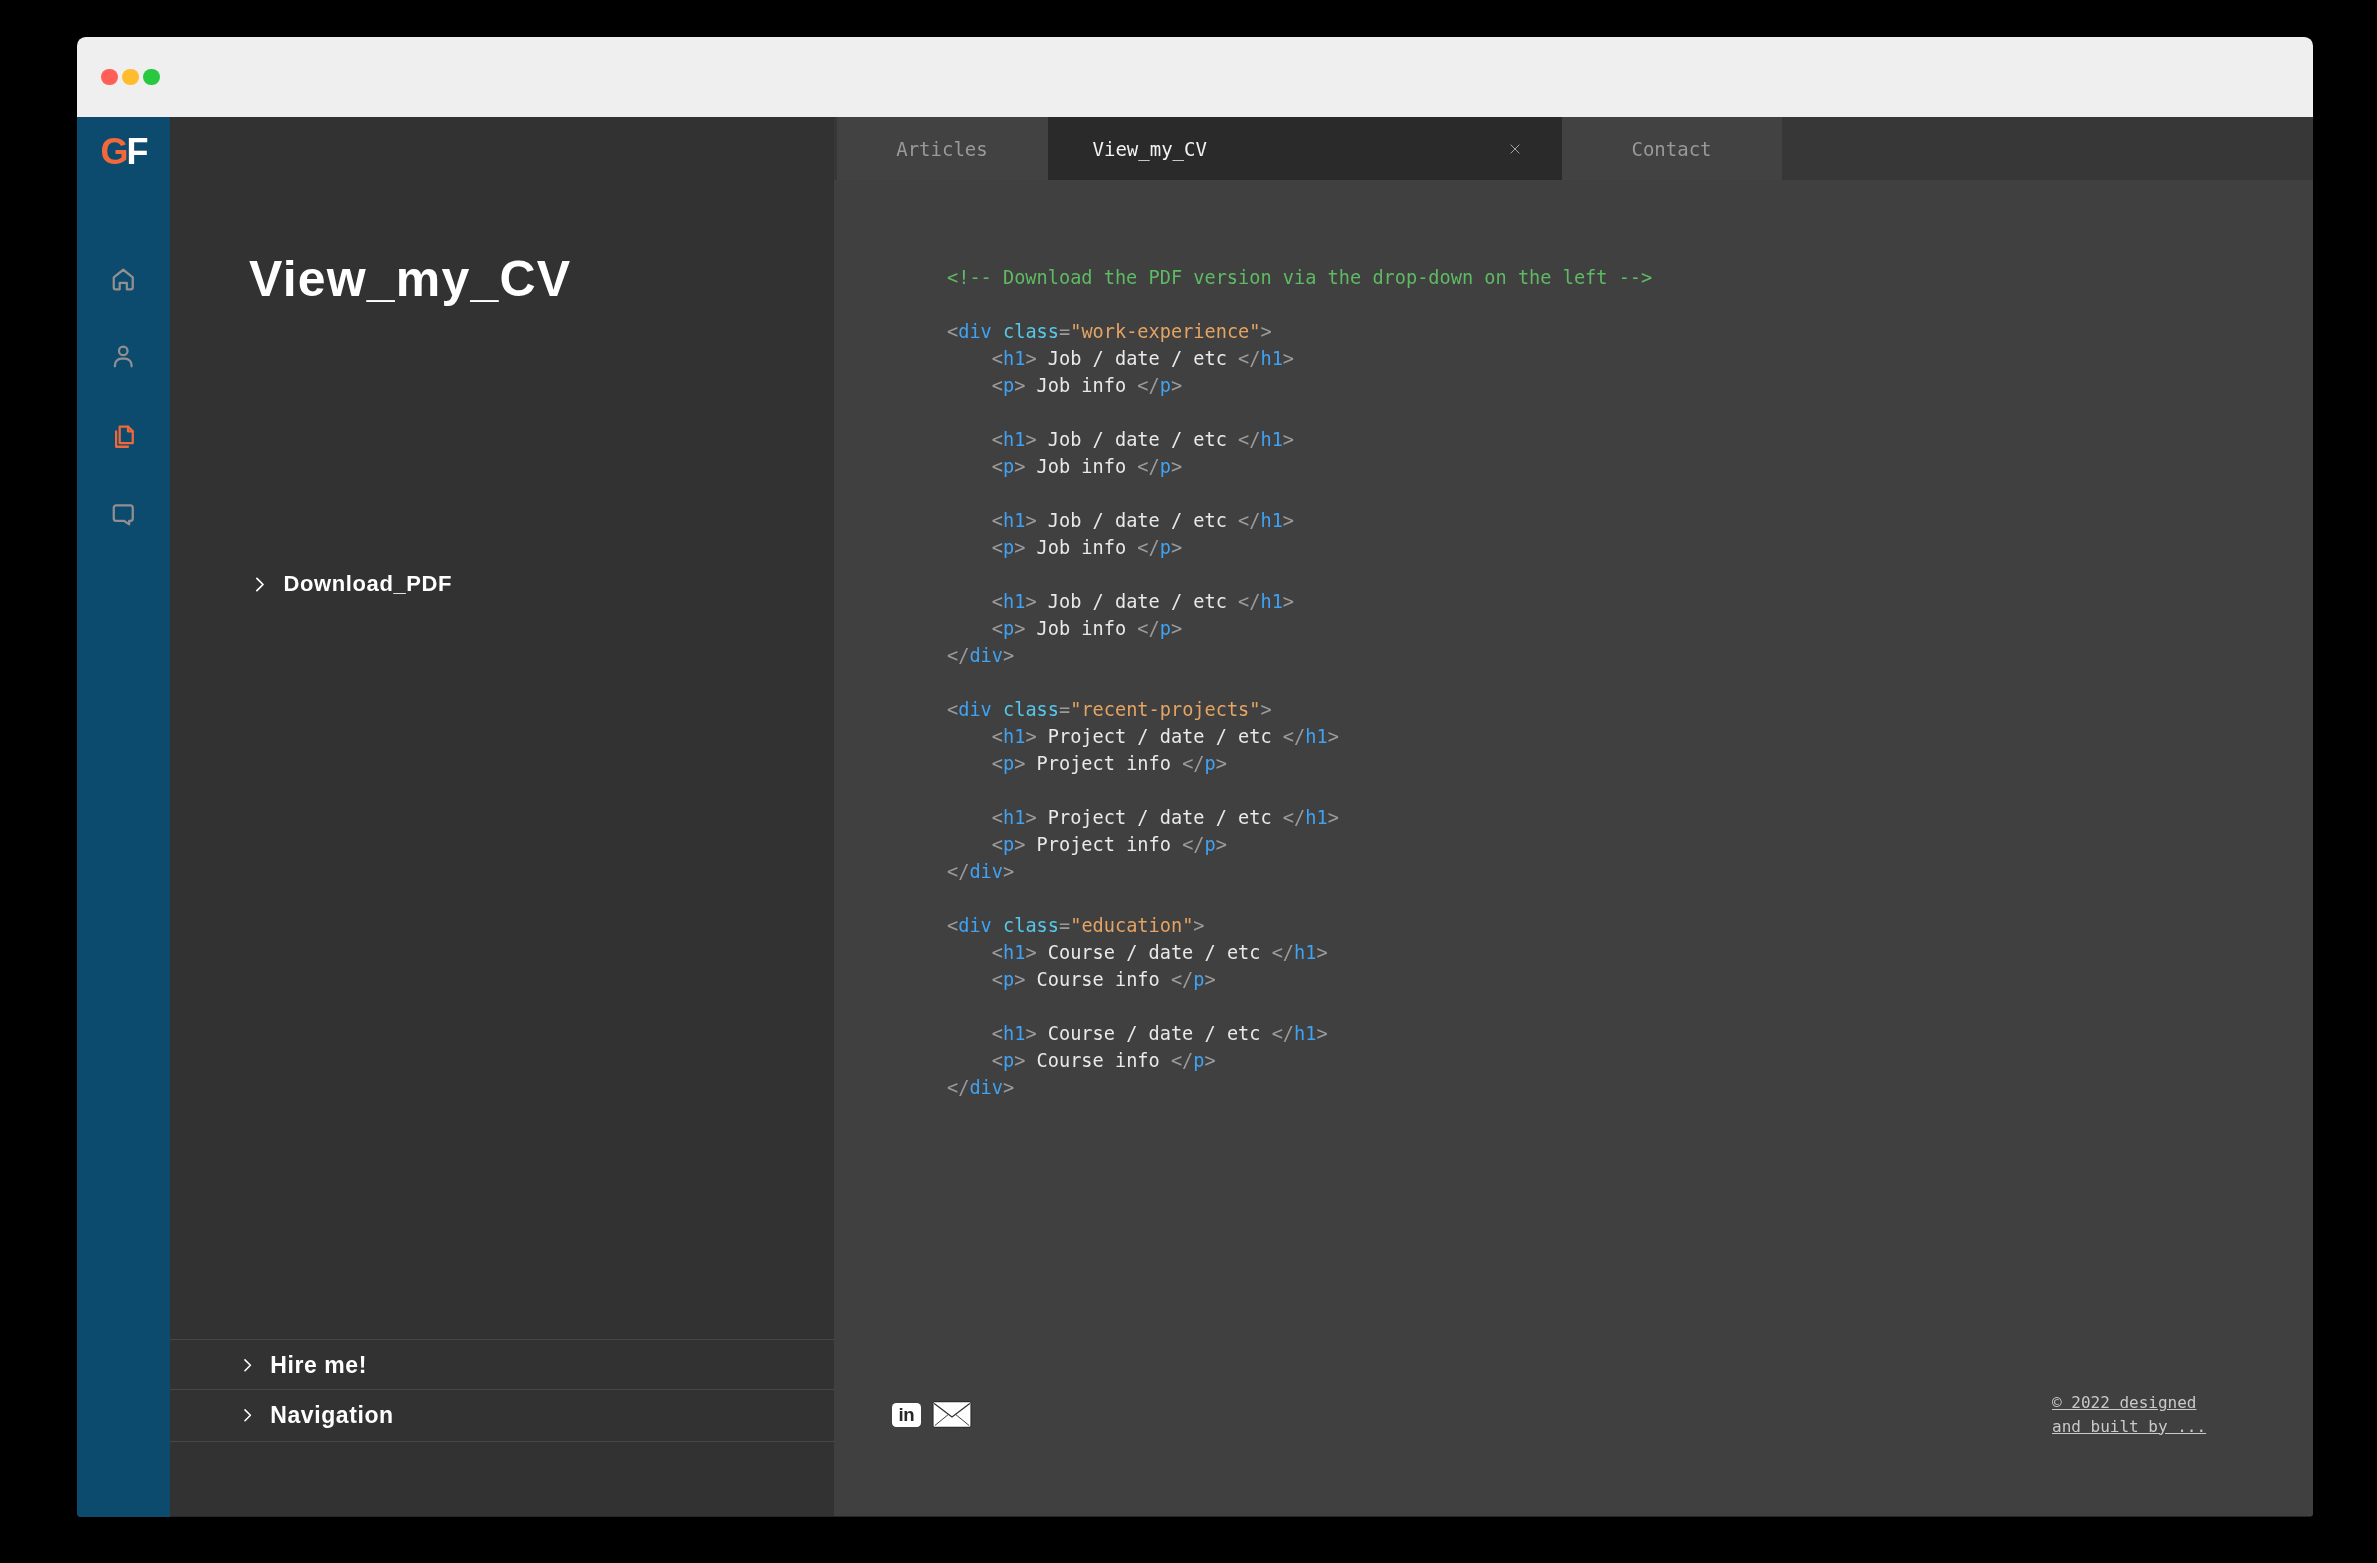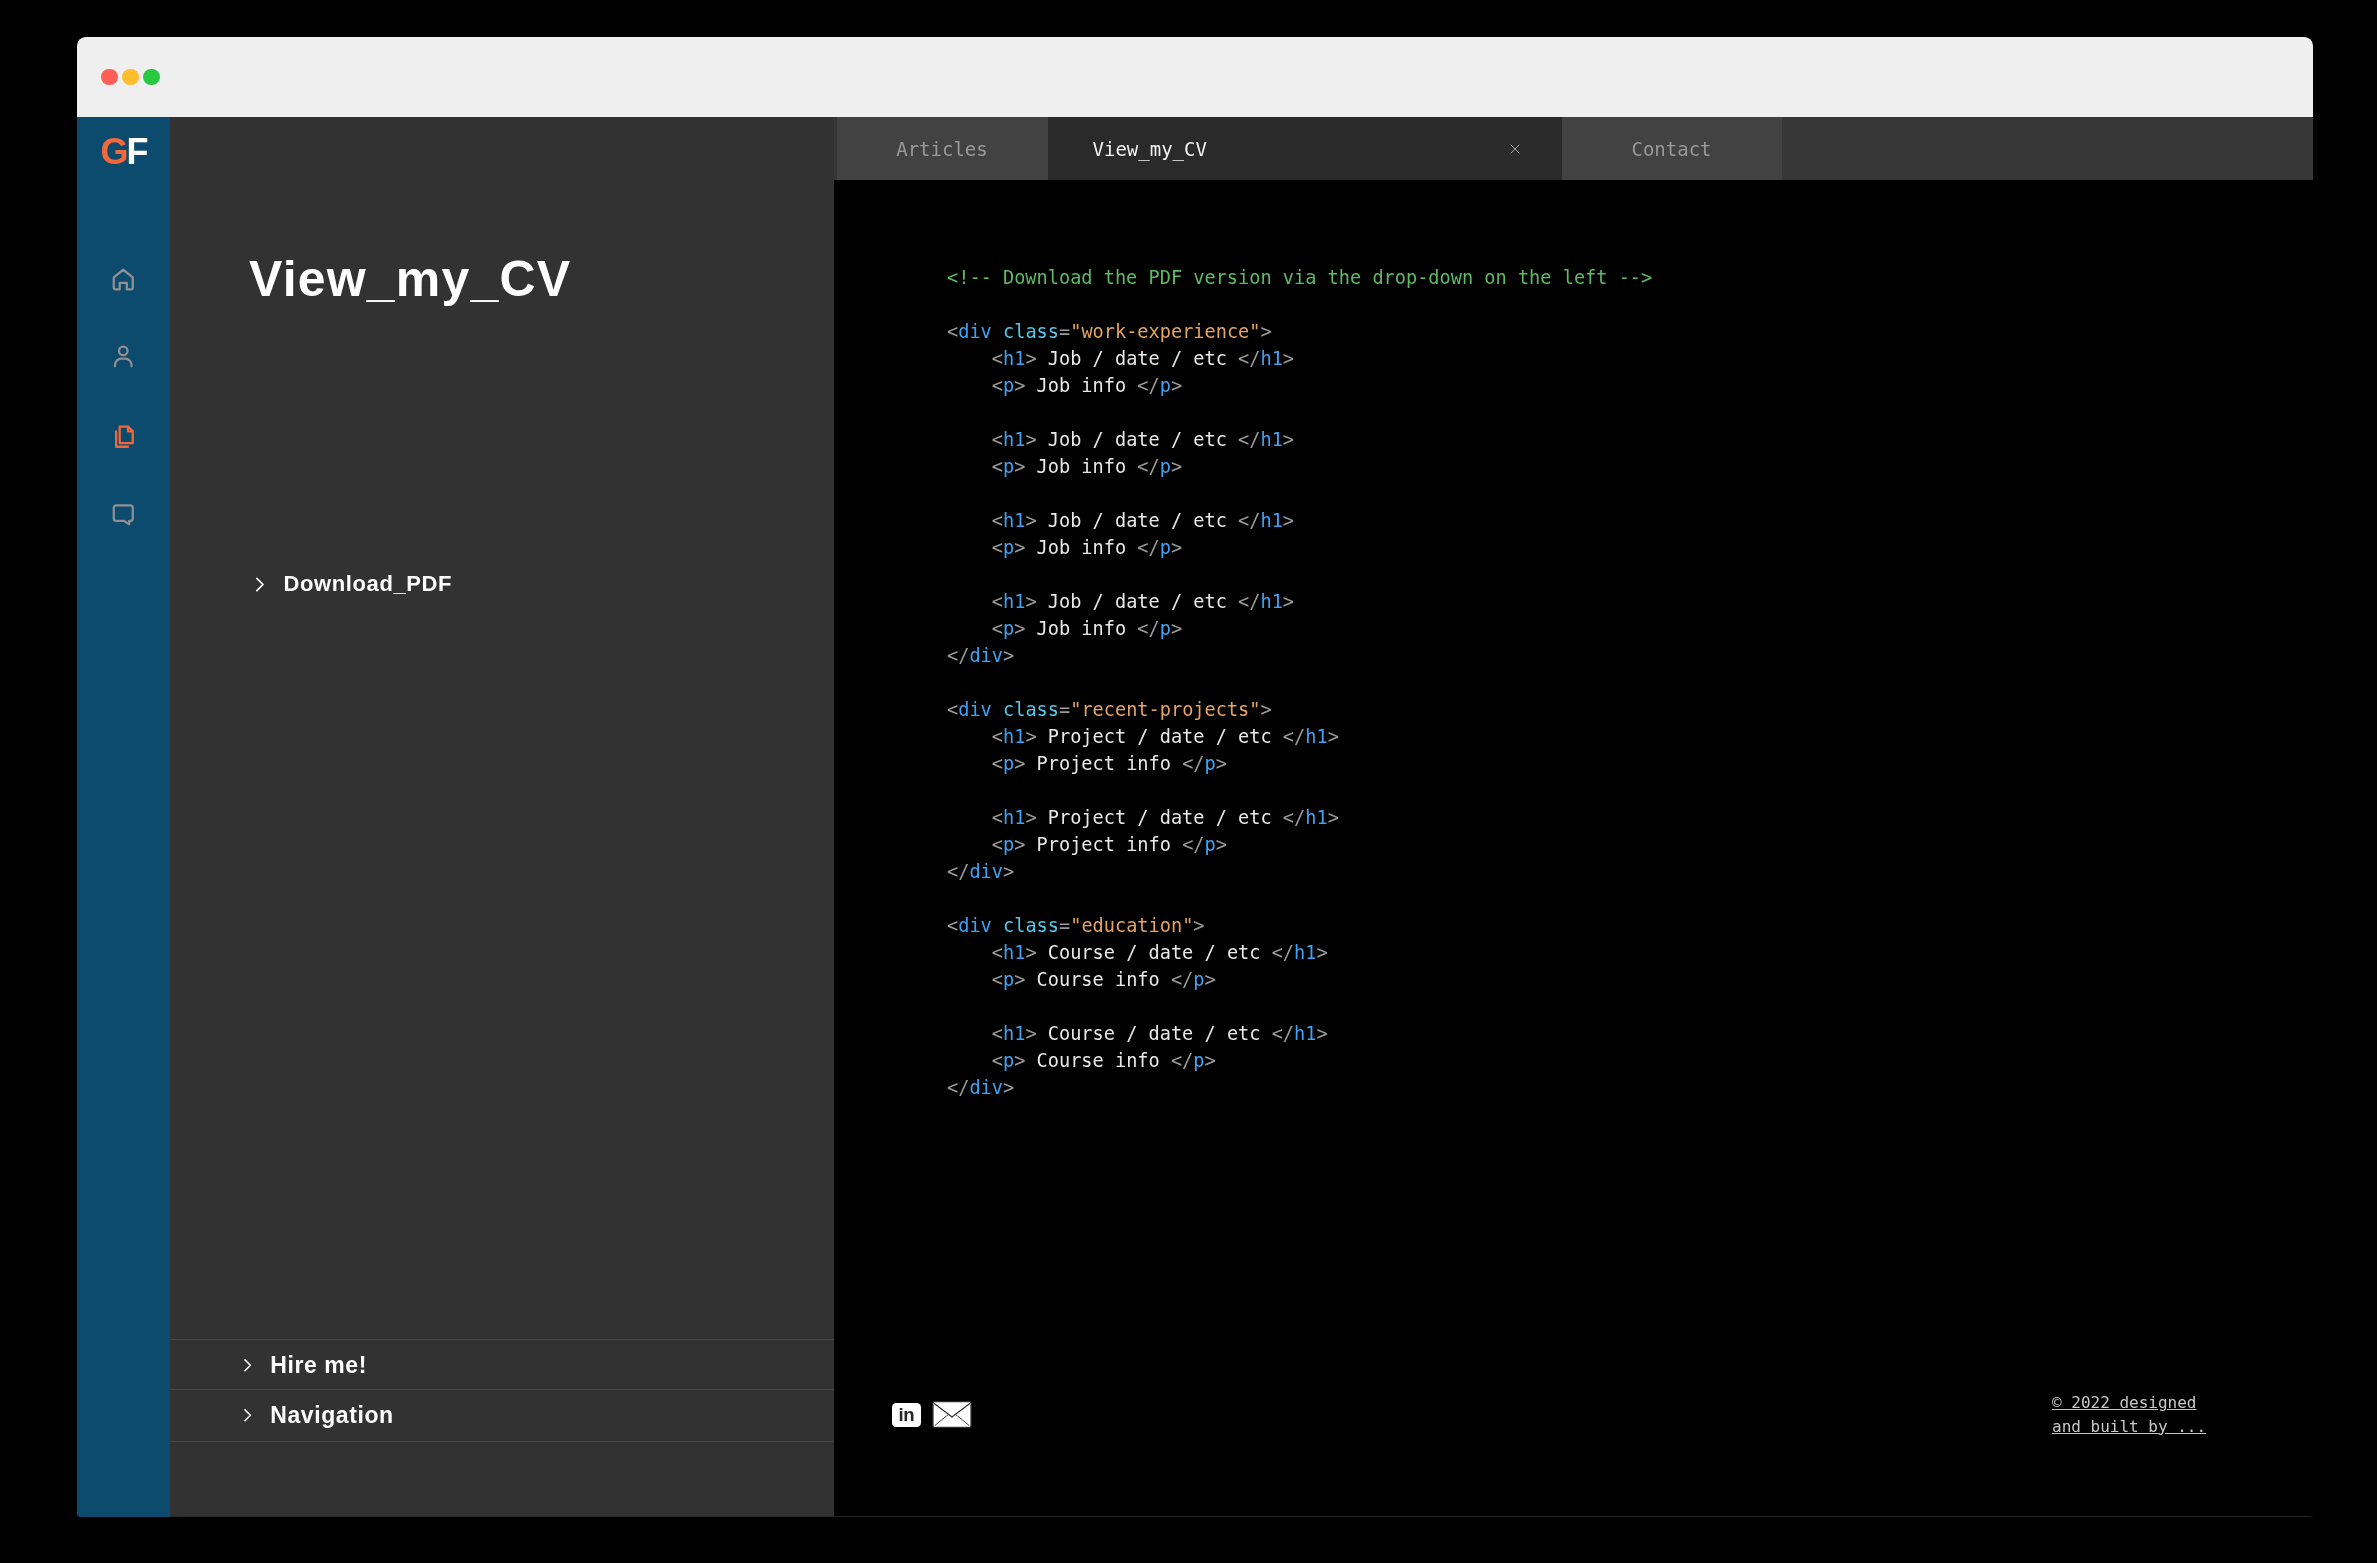--- a/index.html
+++ b/index.html
@@ -22,21 +22,21 @@
   .dot.yellow{ background:#febc2e; }
   .dot.green { background:#28c840; }
   
   .rail {
     position:absolute; left:0; top:80px; width:93px; height:1528px; background:#0c4a6e;
   }
   .panel {
     position:absolute; left:93px; top:80px; width:664px; height:1399px; background:#323232;
   }
   .content {
-    position:absolute; left:757px; top:80px; width:1479px; height:1399px; background:#000000;
+    position:absolute; left:757px; top:80px; width:1479px; height:1399px; background:#404040;
   }
   
   .logo {
     position:absolute; left:0; top:16px; width:93px; text-align:center;
     font-size:36px; font-weight:700; letter-spacing:-1.9px; line-height:37px; cursor:pointer;
   }
   .logo .g { color:#f1683a; }
   .logo .f { color:#ffffff; }
   .rail-icon {
     position:absolute; left:32px; width:28.5px; height:28.5px; cursor:pointer;

